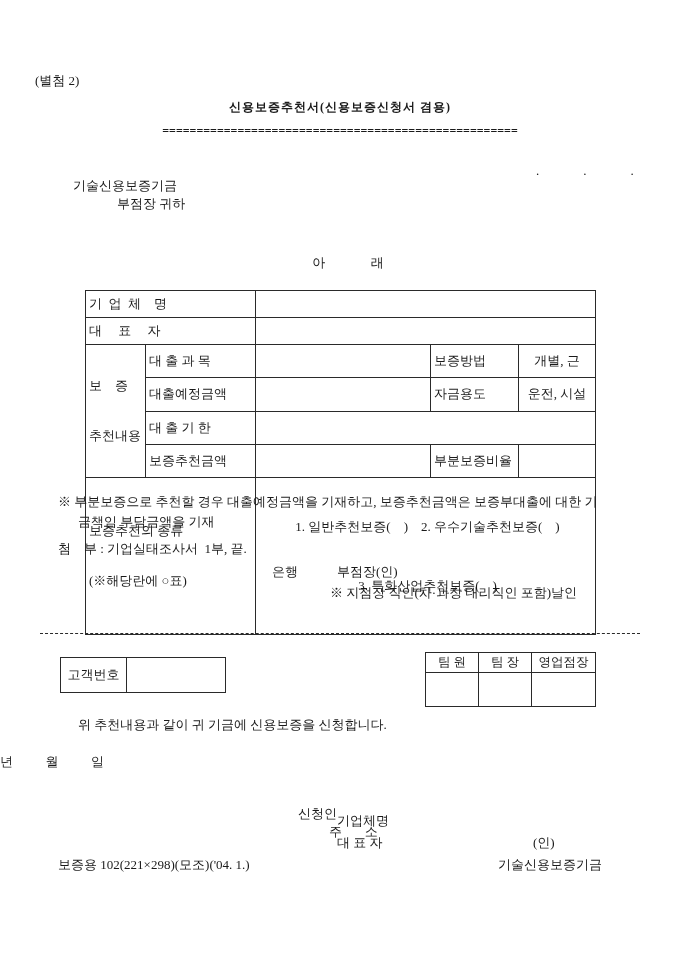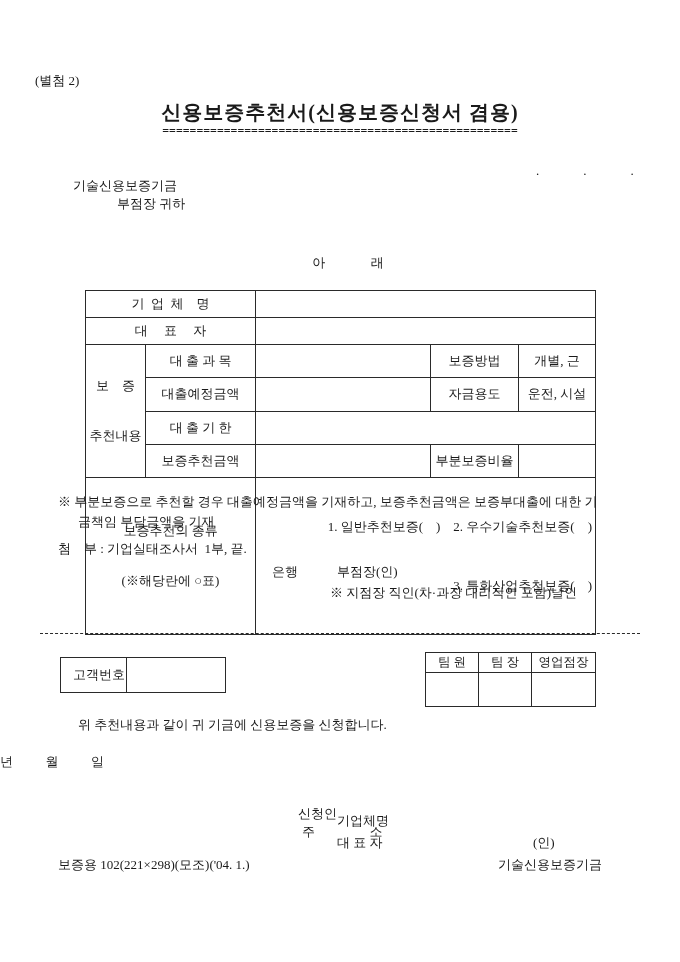--- a/index.html
+++ b/index.html
@@ -15,21 +15,21 @@
     white-space: pre-wrap;
     overflow: hidden;
   }
   .abs { position: absolute; }
 
   .attachment-label { left: 35px; top: 72px; }
 
   .form-title {
     left: 0; right: 0; top: 99px;
     text-align: center;
-    font-size: 20px;
+    font-size: 12px;
     font-weight: bold;
     letter-spacing: 1px;
   }
   .title-underline {
     left: 0; right: 0; top: 124px;
     text-align: center;
     font-size: 12px;
     font-weight: bold;
     letter-spacing: 0px;
   }
@@ -49,55 +49,55 @@
   }
   .main-table td {
     border: 1px solid #2a2a2a;
     padding: 0 3px;
     height: 25px;
     font-size: 13px;
     overflow: hidden;
   }
   .main-table tr.tall td { height: 27px; }
   .main-table tr.xtall td { height: 42px; }
-  .main-table td.lbl { text-align: center; vertical-align: middle; }
+  .main-table td.lbl { vertical-align: middle; }
   .main-table td.val { text-align: center; vertical-align: middle; }
-  .main-table td.opts { text-align: right; vertical-align: middle; padding-left: 7px; line-height: 1.5; margin-left: 39px; }
+  .main-table td.opts { text-align: center; vertical-align: middle; padding-left: 7px; line-height: 1.5; margin-left: 39px; }
 
   .partial-note {
     left: 58px; top: 492px; width: 542px;
     padding-left: 20px; text-indent: -20px;
     line-height: 1.55;
   }
   .attachment-note { left: 58px; top: 540px; }
   .bank-sign { left: 272px; top: 563px; }
   .stamp-note { left: 330px; top: 584px; }
 
   .dashed-separator {
     left: 40px; top: 633px; width: 600px; height: 0;
     border-top: 1px dashed #2a2a2a;
   }
 
   .customer-table { position: absolute; left: 60px; top: 657px; }
   .customer-table td { border: 1px solid #2a2a2a; height: 35px; vertical-align: middle; }
-  .customer-table td.lbl { width: 66px; text-align: right; margin-left: 16px; }
+  .customer-table td.lbl { width: 66px; text-align: center; margin-left: 16px; }
   .customer-table td.val { width: 99px; }
 
   .approval-table { position: absolute; left: 425px; top: 652px; table-layout: fixed; }
   .approval-table td { border: 1px solid #2a2a2a; text-align: center; vertical-align: middle; }
   .approval-table tr.hdr td { height: 19px; font-size: 12.5px; }
   .approval-table tr.sig td { height: 34px; }
   .approval-table col.c1, .approval-table col.c2 { width: 53px; }
   .approval-table col.c3 { width: 64px; }
 
   .application-text { left: 78px; top: 716px; }
   .date-line { left: 0; right: 14px; top: 753px; }
 
   .applicant-row { left: 285px; top: 789px; }
-  .applicant-row .addr { margin-left: 4px; font-family: Liberation Mono, monospace; }
+  .applicant-row .addr { margin-left: 31px; }
   .company-label { left: 337px; top: 812px; }
   .ceo-row { left: 337px; top: 834px; }
   .seal-label { left: 533px; top: 834px; }
 
   .footer-left { left: 58px; top: 856px; }
   .footer-right { left: 498px; top: 856px; }
 </style>
 </head>
 <body>
 

